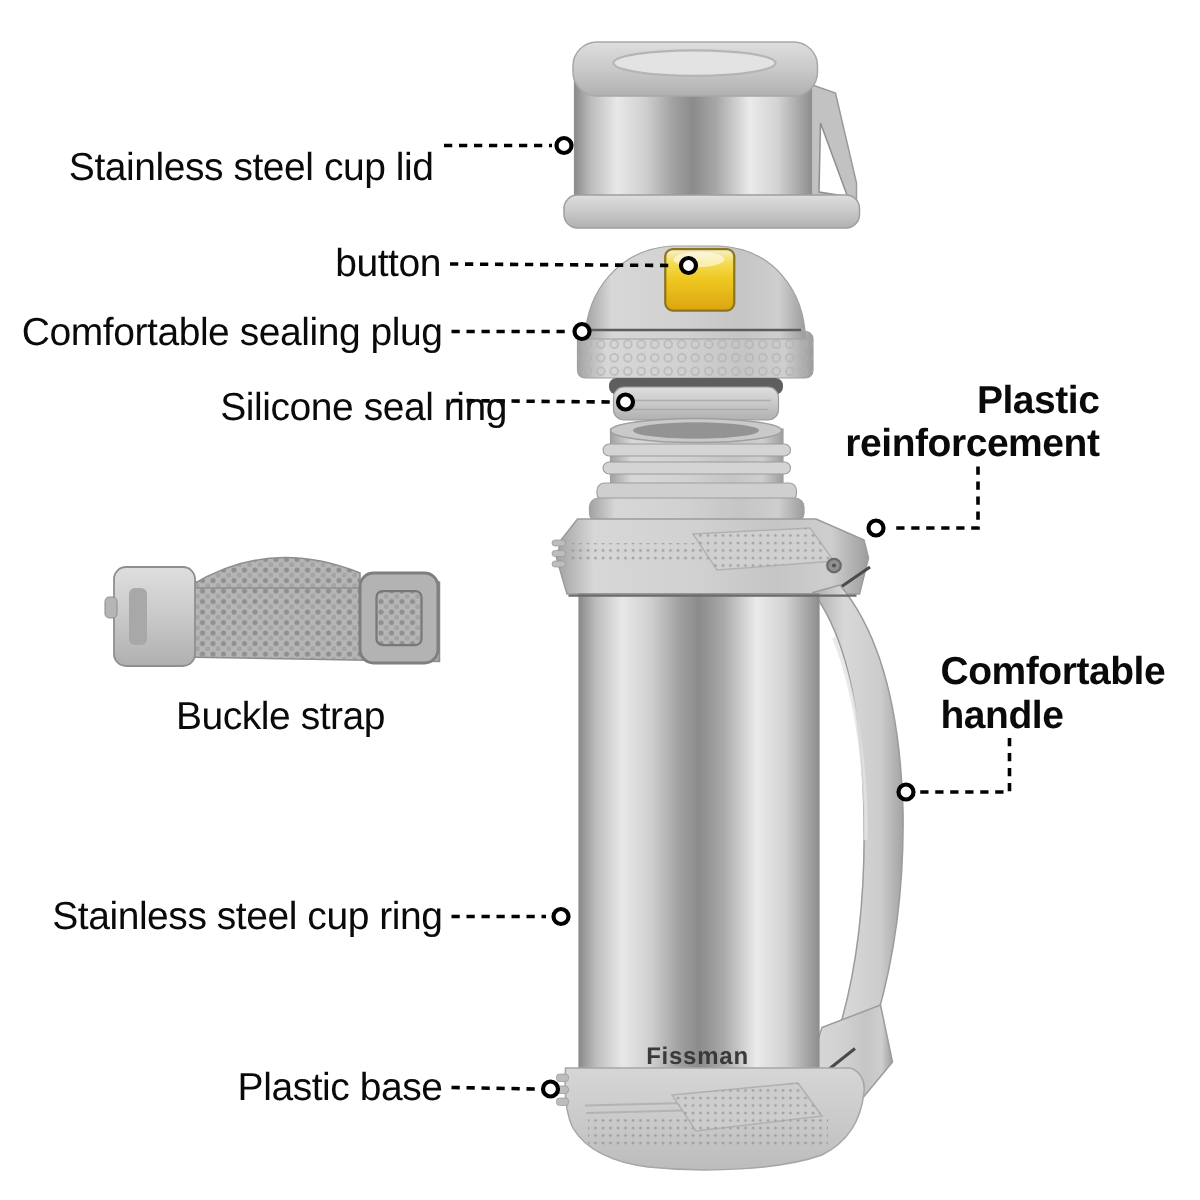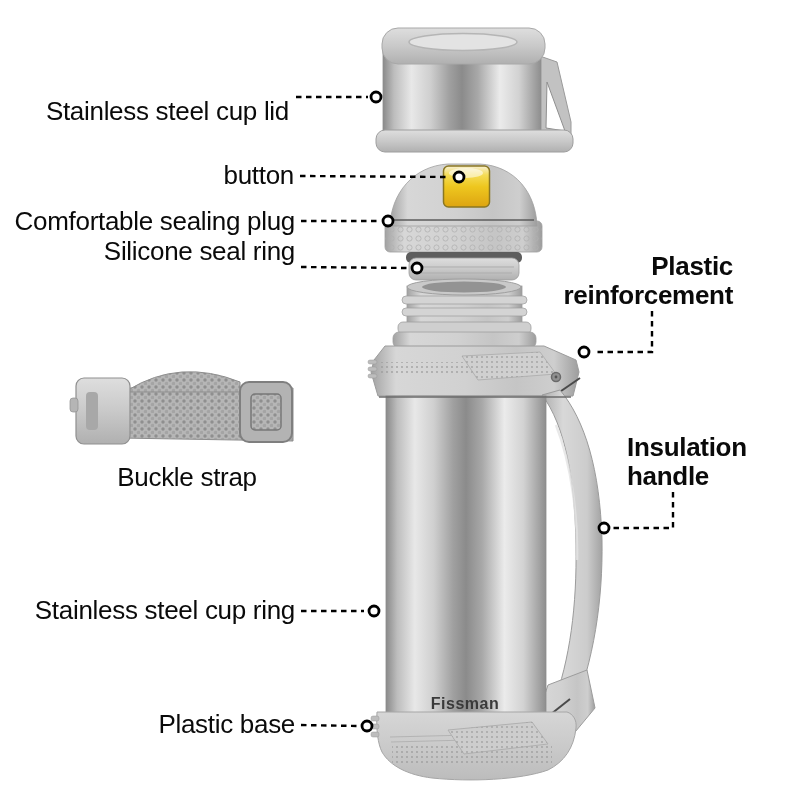--- a/index.html
+++ b/index.html
@@ -13,21 +13,21 @@
     color:#0a0a0a;
     letter-spacing:-0.3px;
     white-space:nowrap;
   }
   .callout.right{text-align:right;}
   .callout.center{text-align:center;}
   .callout.wrap{white-space:normal;line-height:29px;font-weight:bold;}
   #lbl-cup-lid      {left:0;   top:80;  width:289px;}
   #lbl-button       {left:0;   top:160px;width:294px;}
   #lbl-sealing-plug {left:0;   top:206px;width:295px;}
-  #lbl-seal-ring    {left:0;   top:236px;width:295px;}
+  #lbl-seal-ring    {left:0;   top:256px;width:295px;padding-left:43px;}
   #lbl-reinforcement{left:563px;top:252px;width:170px;}
   #lbl-buckle-strap {left:77px;top:462px;width:220px;}
   #lbl-handle       {left:627px;top:433px;width:165px;}
   #lbl-cup-body     {left:0;   top:595px;width:295px;}
   #lbl-base         {left:0;   top:709px;width:295px;}
   #lbl-cup-lid{top:80px;margin-top:16px;}
 </style>
 </head>
 <body>
 
@@ -193,16 +193,16 @@
       <circle cx="367" cy="726" r="5"></circle>
     </g>
   </svg>
 
   <div id="lbl-cup-lid" class="callout right">Stainless steel cup lid</div>
   <div id="lbl-button" class="callout right">button</div>
   <div id="lbl-sealing-plug" class="callout right">Comfortable sealing plug</div>
   <div id="lbl-seal-ring" class="callout right">Silicone seal ring</div>
   <div id="lbl-reinforcement" class="callout right wrap">Plastic reinforcement</div>
   <div id="lbl-buckle-strap" class="callout center">Buckle strap</div>
-  <div id="lbl-handle" class="callout wrap">Insulation handle</div>
+  <div id="lbl-handle" class="callout wrap">Comfortable handle</div>
   <div id="lbl-cup-body" class="callout right">Stainless steel cup ring</div>
   <div id="lbl-base" class="callout right">Plastic base</div>
 </div>
 
 </body></html>

